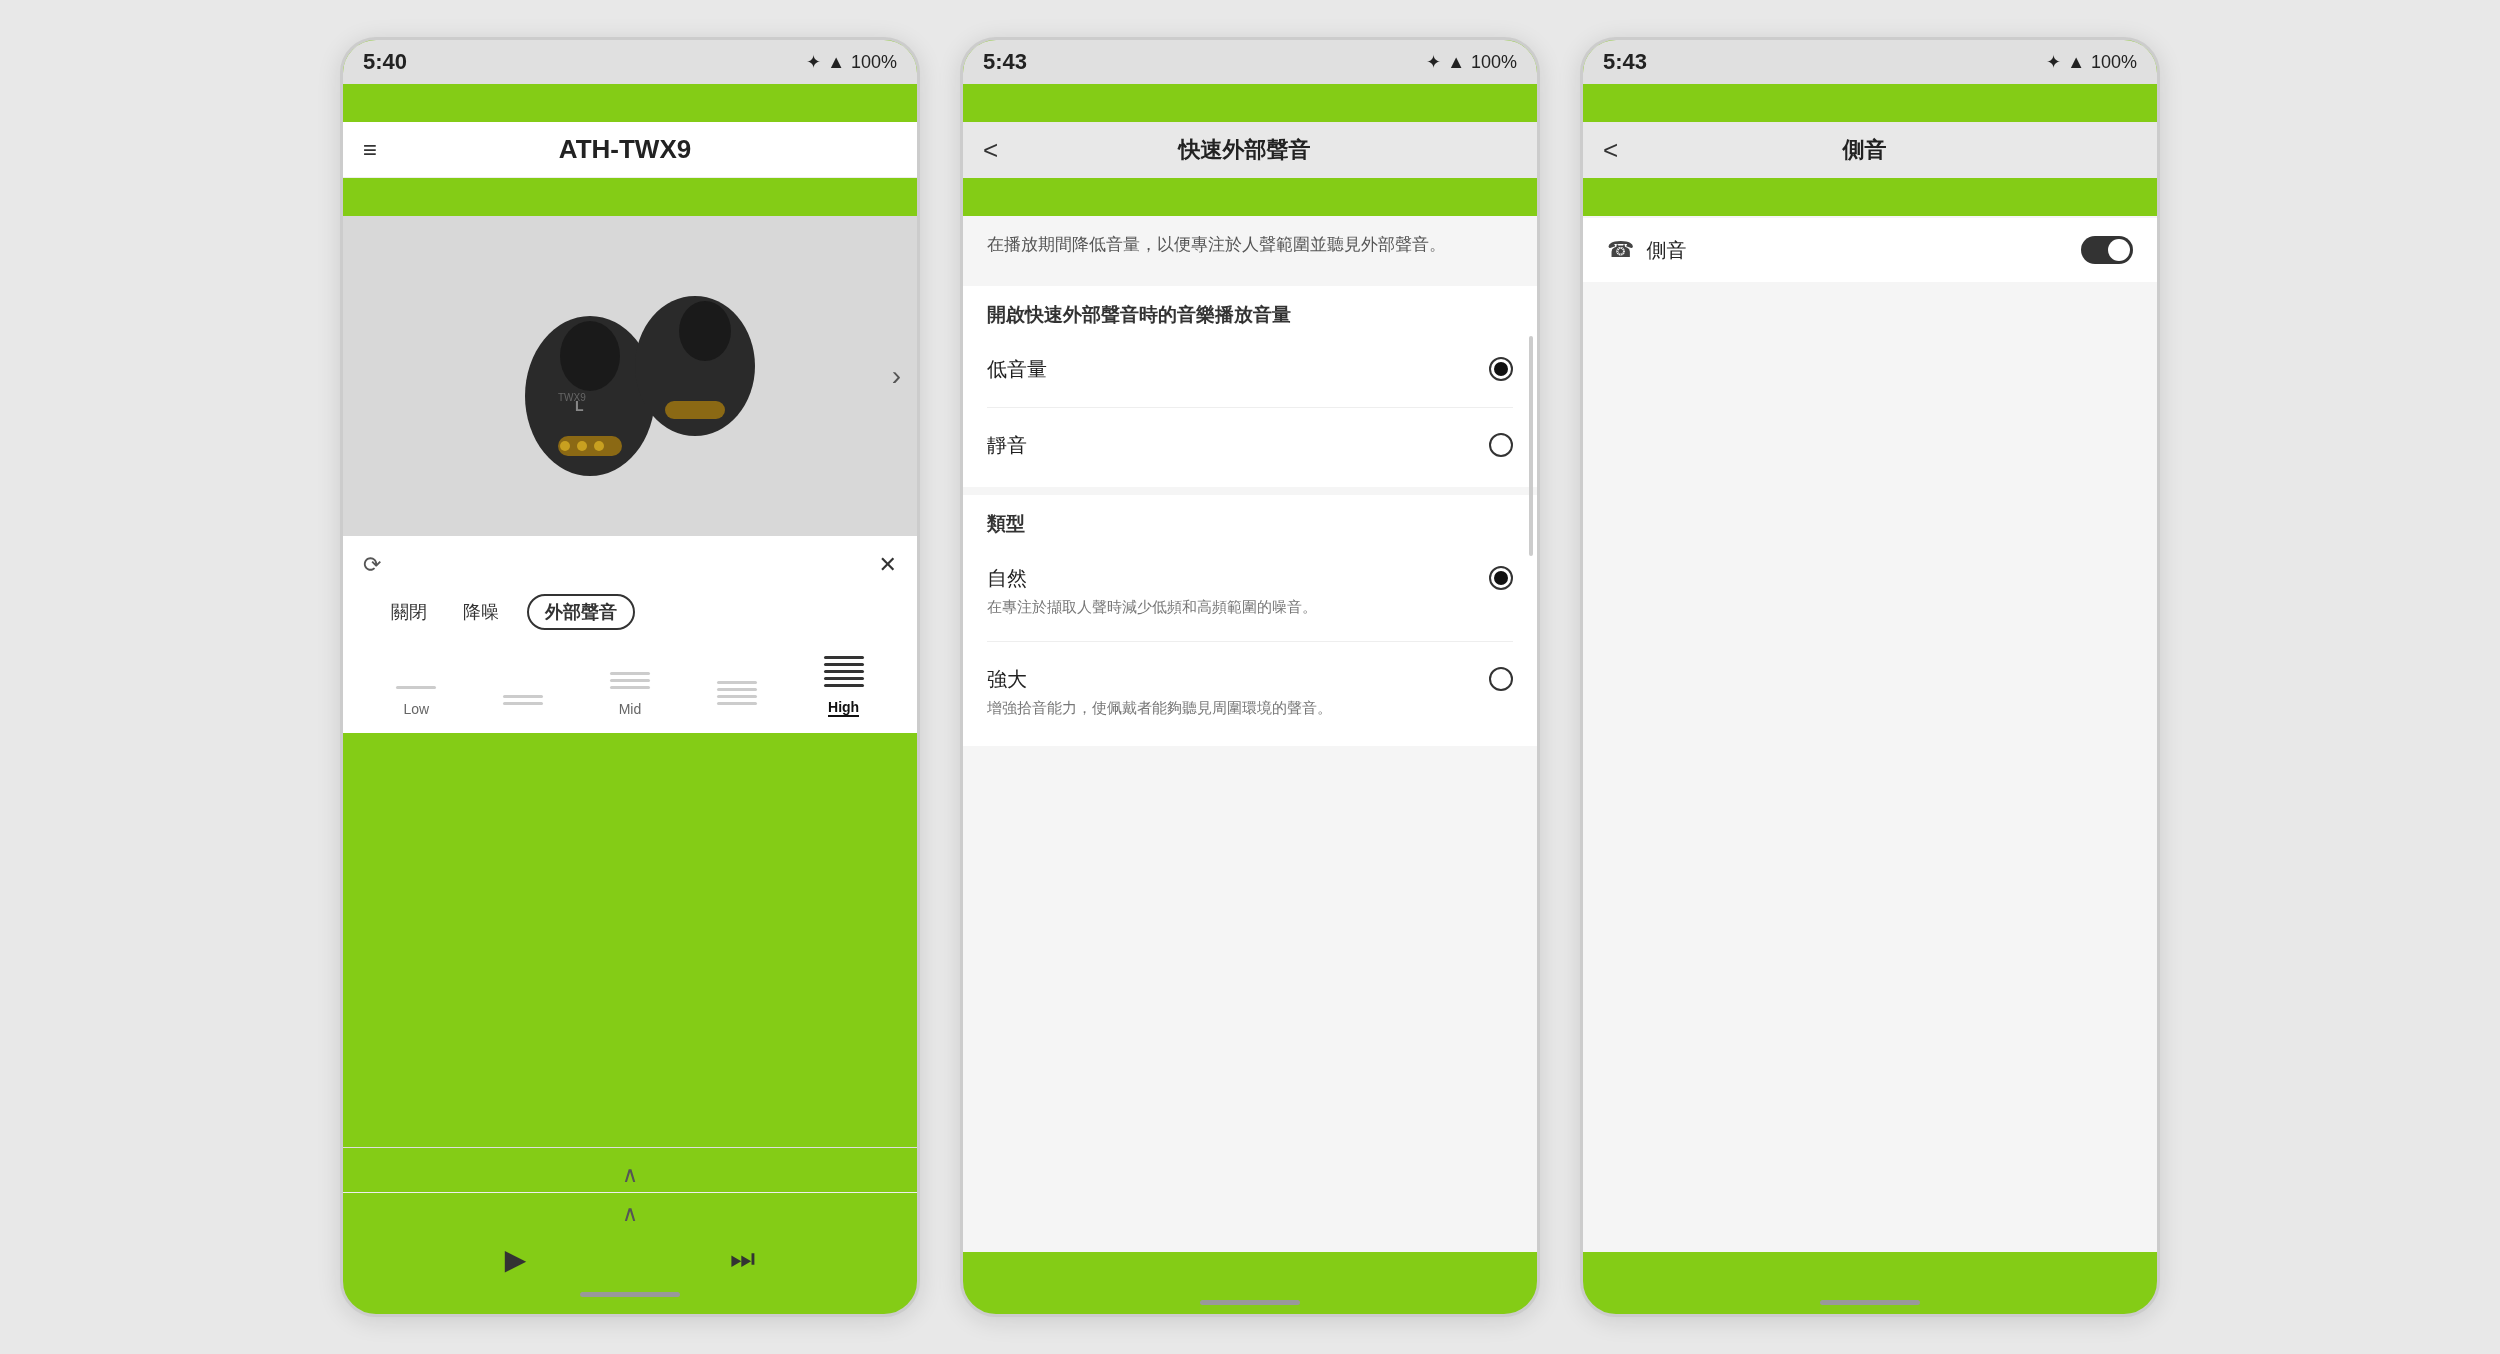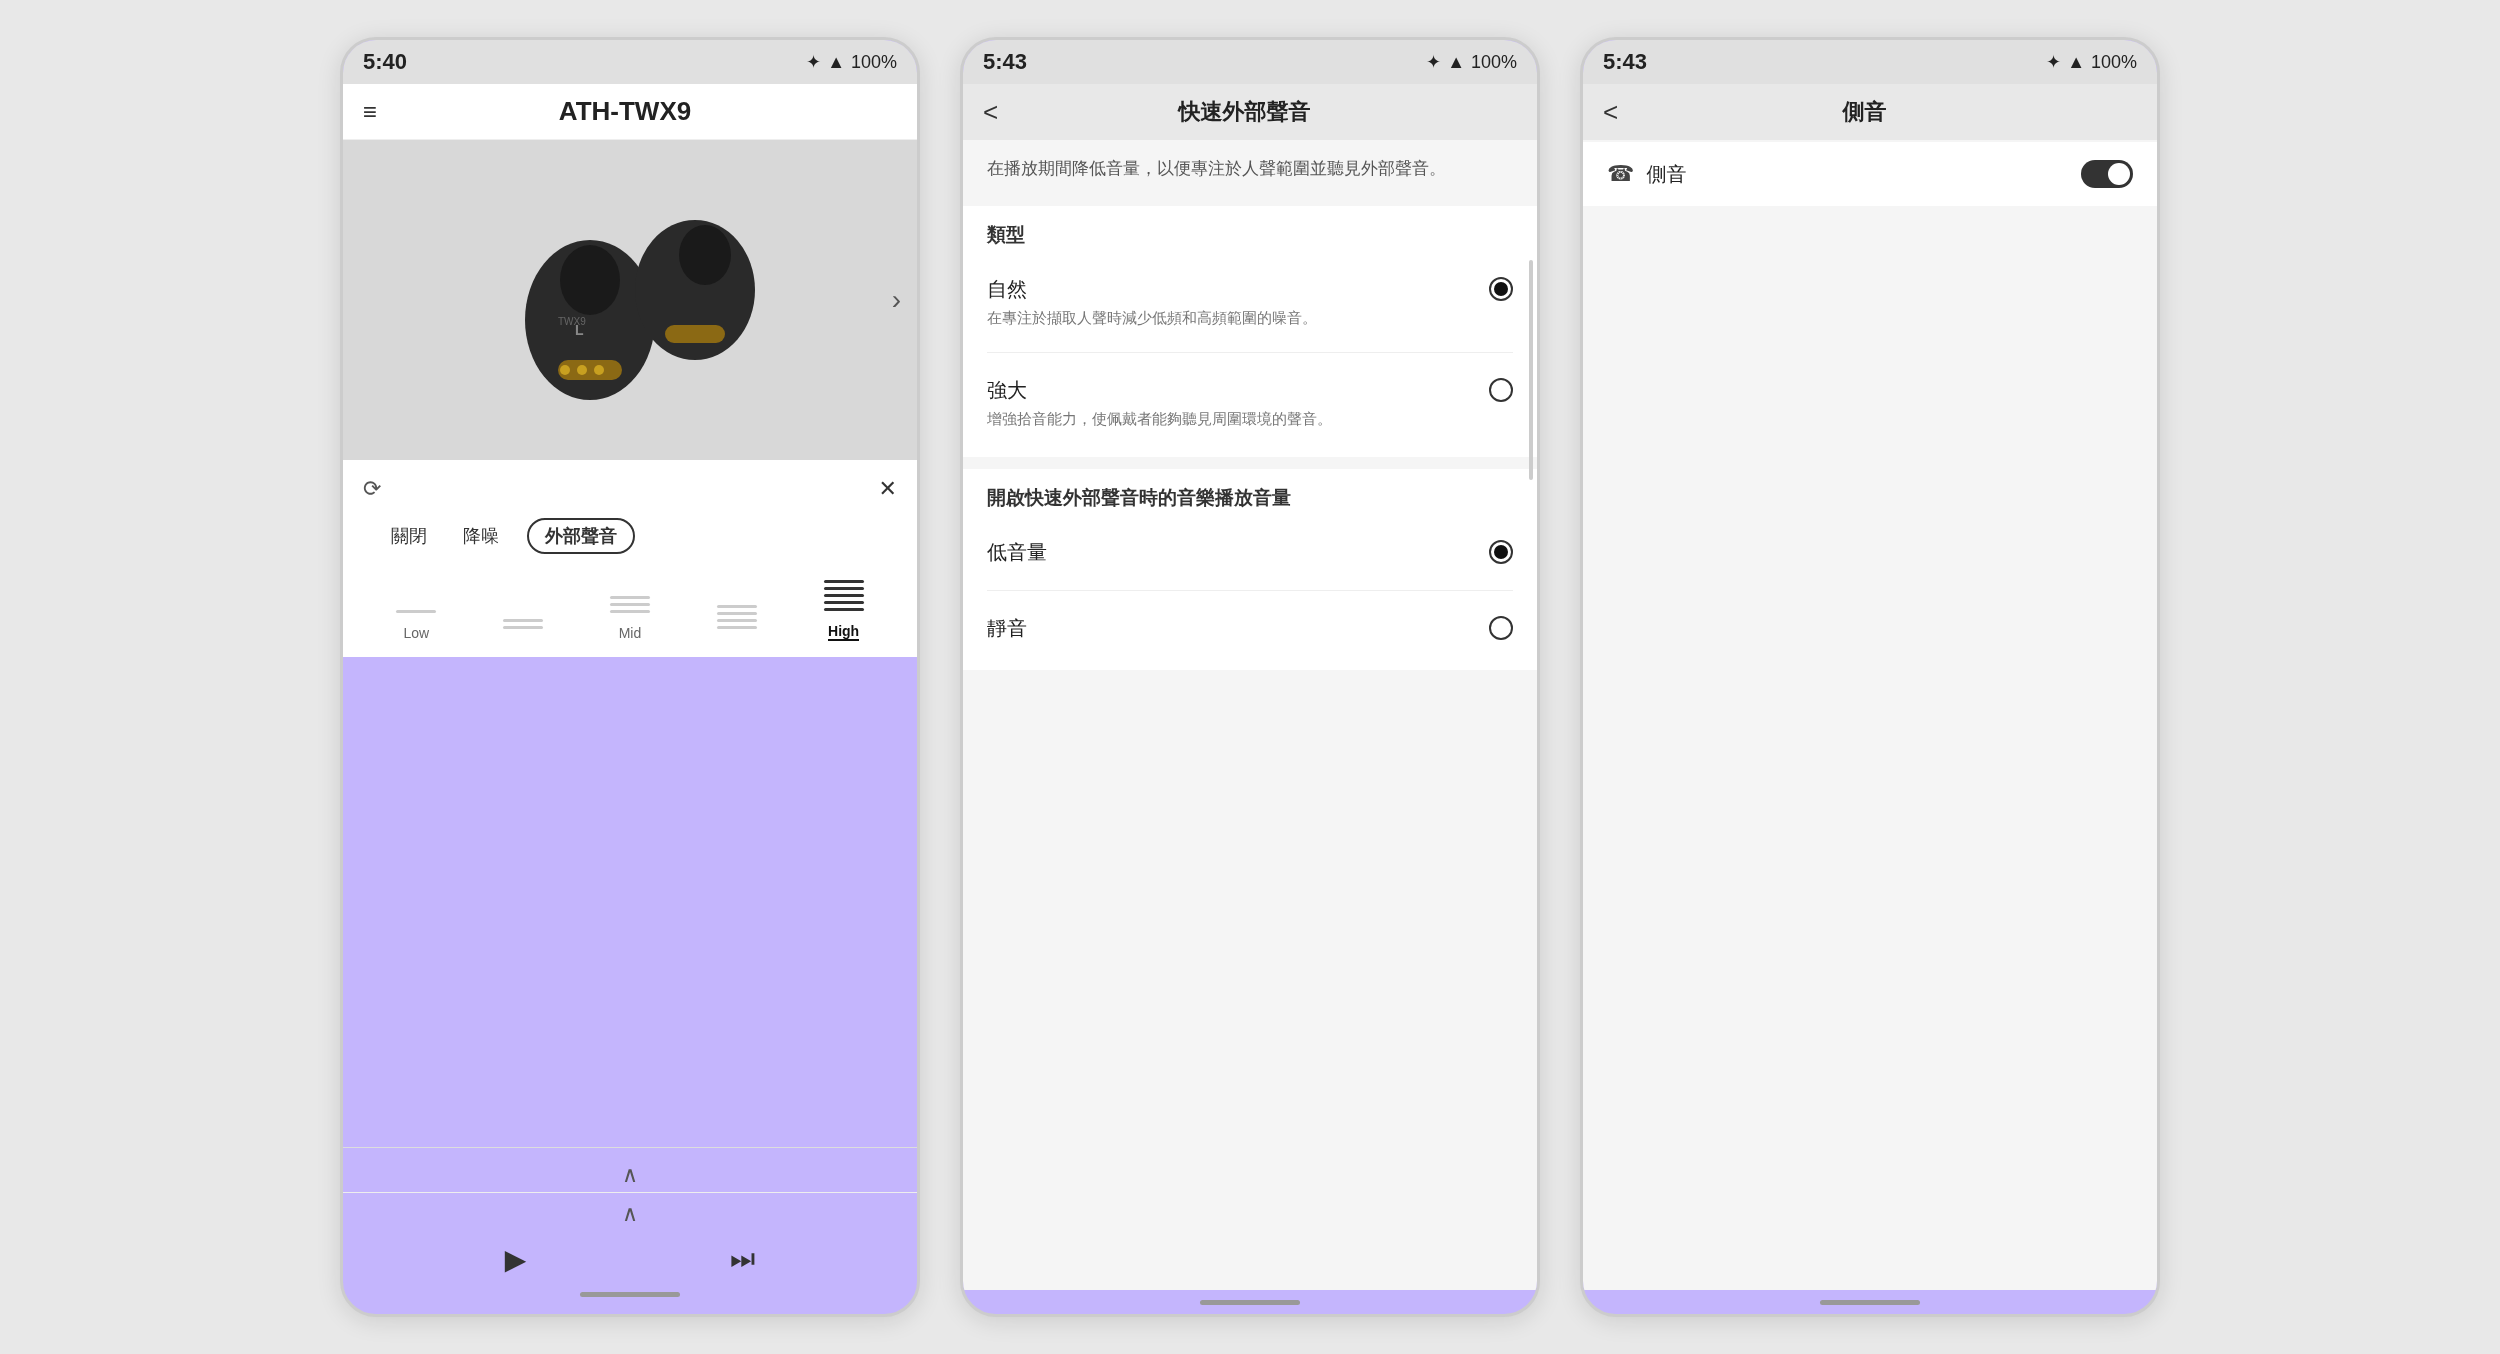--- a/index.html
+++ b/index.html
@@ -11,27 +11,28 @@
       align-items: center;
       justify-content: center;
       gap: 40px;
       font-family: 'Arial', sans-serif;
       overflow: hidden;
     }
 
     .phone-frame {
       width: 580px;
       height: 1280px;
-      background: #c4b5fd;
+      background: #84cc16;
       border-radius: 36px;
       border: 3px solid #ccc;
       overflow: hidden;
       display: flex;
       flex-direction: column;
       box-shadow: 0 4px 24px rgba(0,0,0,0.12);
+      gap: 38px;
     }
 
     
     .status-bar {
       background: #e0e0e0;
       height: 44px;
       display: flex;
       align-items: center;
       justify-content: space-between;
       padding: 0 20px;
@@ -516,59 +517,59 @@
 
   <div class="phone2-header">
     <button class="back-btn">&lt;</button>
     <span class="phone2-title">快速外部聲音</span>
   </div>
 
   <div class="phone2-content" style="position:relative;">
 
     <div class="p2-desc">在播放期間降低音量，以便專注於人聲範圍並聽見外部聲音。</div>
 
+    <div class="p2-section" style="margin-top:12px;">
+      <div class="p2-section-title">開啟快速外部聲音時的音樂播放音量</div>
+
+      <div class="radio-item">
+        <div class="radio-row">
+          <span class="radio-label">低音量</span>
+          <div class="radio-circle selected"></div>
+        </div>
+      </div>
+
+      <div class="p2-divider"></div>
+
+      <div class="radio-item">
+        <div class="radio-row">
+          <span class="radio-label">靜音</span>
+          <div class="radio-circle"></div>
+        </div>
+      </div>
+    </div>
+
     <div class="p2-section">
       <div class="p2-section-title">類型</div>
 
       <div class="radio-item">
         <div class="radio-row">
           <span class="radio-label">自然</span>
           <div class="radio-circle selected"></div>
         </div>
         <div class="radio-desc">在專注於擷取人聲時減少低頻和高頻範圍的噪音。</div>
       </div>
 
       <div class="p2-divider"></div>
 
       <div class="radio-item">
         <div class="radio-row">
           <span class="radio-label">強大</span>
           <div class="radio-circle"></div>
         </div>
         <div class="radio-desc">增強拾音能力，使佩戴者能夠聽見周圍環境的聲音。</div>
-      </div>
-    </div>
-
-    <div class="p2-section" style="margin-top:12px;">
-      <div class="p2-section-title">開啟快速外部聲音時的音樂播放音量</div>
-
-      <div class="radio-item">
-        <div class="radio-row">
-          <span class="radio-label">低音量</span>
-          <div class="radio-circle selected"></div>
-        </div>
-      </div>
-
-      <div class="p2-divider"></div>
-
-      <div class="radio-item">
-        <div class="radio-row">
-          <span class="radio-label">靜音</span>
-          <div class="radio-circle"></div>
-        </div>
       </div>
     </div>
 
     <div style="position:absolute;right:4px;top:120px;width:4px;height:220px;background:#ccc;border-radius:2px;"></div>
   </div>
 
   <div class="phone-home-indicator" style="padding:12px 0;">
     <div class="home-bar"></div>
   </div>
 </div>

